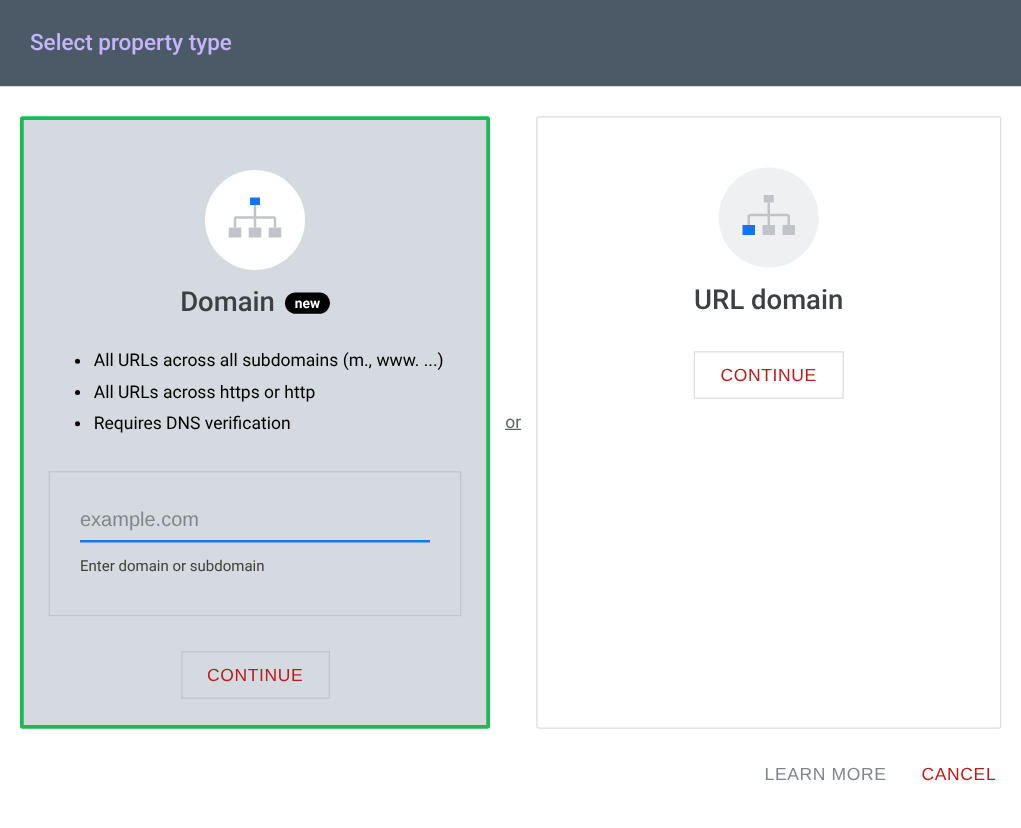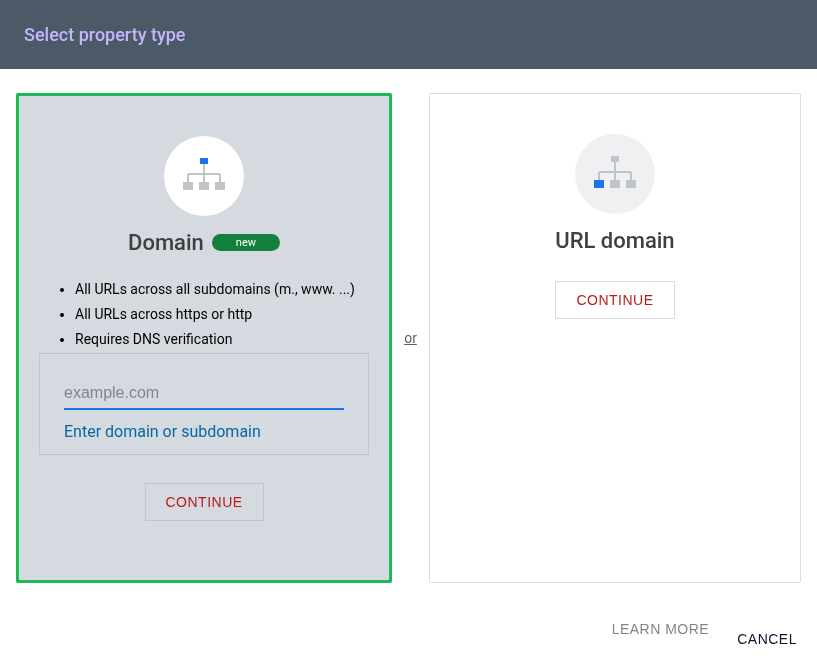--- a/index.html
+++ b/index.html
@@ -57,58 +57,59 @@
       align-items: center;
       gap: 8px;
       margin-top: 14px;
     }
     .card-title {
       font-size: 22px;
       font-weight: 500;
       color: #3c4043;
     }
     .badge {
-      background: #15803d;
+      background: #000000;
       color: #fff;
       font-size: 11px;
-      padding: 2px 24px;
+      padding: 2px 8px;
       border-radius: 10px;
-      font-weight: 400;
+      font-weight: 700;
     }
     .features {
       align-self: stretch;
       margin-top: 22px;
       padding-left: 36px;
       color: #000000;
       font-size: 14px;
       line-height: 1.8;
     }
     .features li { list-style: disc; }
     .input-box {
       align-self: stretch;
       border: 1px solid #dadce0;
       background: #fff;
-      padding: 24px 24px 13px;
+      padding: 24px 24px 32px;
+      margin-top: 24px;
     }
     .card.selected .input-box { background: transparent; border-color: #bfc5cb; }
     .text-input {
       width: 100%;
       border: none;
       border-bottom: 1px solid #dadce0;
       font-size: 16px;
       padding: 6px 0;
       outline: none;
       background: transparent;
       color: #3c4043;
     }
     .card.selected .text-input { border-bottom: 2px solid #1a73e8; }
     .text-input::placeholder { color: #80868b; }
     .helper {
-      font-size: 16px;
-      color: #0369a1;
+      font-size: 12px;
+      color: #404040;
       margin-top: 12px;
     }
     .continue-btn {
       margin-top: 28px;
       border: 1px solid #dadce0;
       background: #fff;
       color: #b91c1c;
       font-size: 14px;
       font-weight: 500;
       letter-spacing: 0.5px;
@@ -124,21 +125,21 @@
     }
     .footer-btn {
       background: none;
       border: none;
       font-size: 14px;
       font-weight: 500;
       letter-spacing: 0.5px;
       cursor: pointer;
     }
     .learn { color: #80868b; }
-    .cancel { color: #0f172a; margin-top: 20px; }
+    .cancel { color: #b91c1c; }
   </style>
 </head>
 <body>
 
 <div class="header">
   <span>Select property type</span>
 </div>
 
 <div class="content">
 

